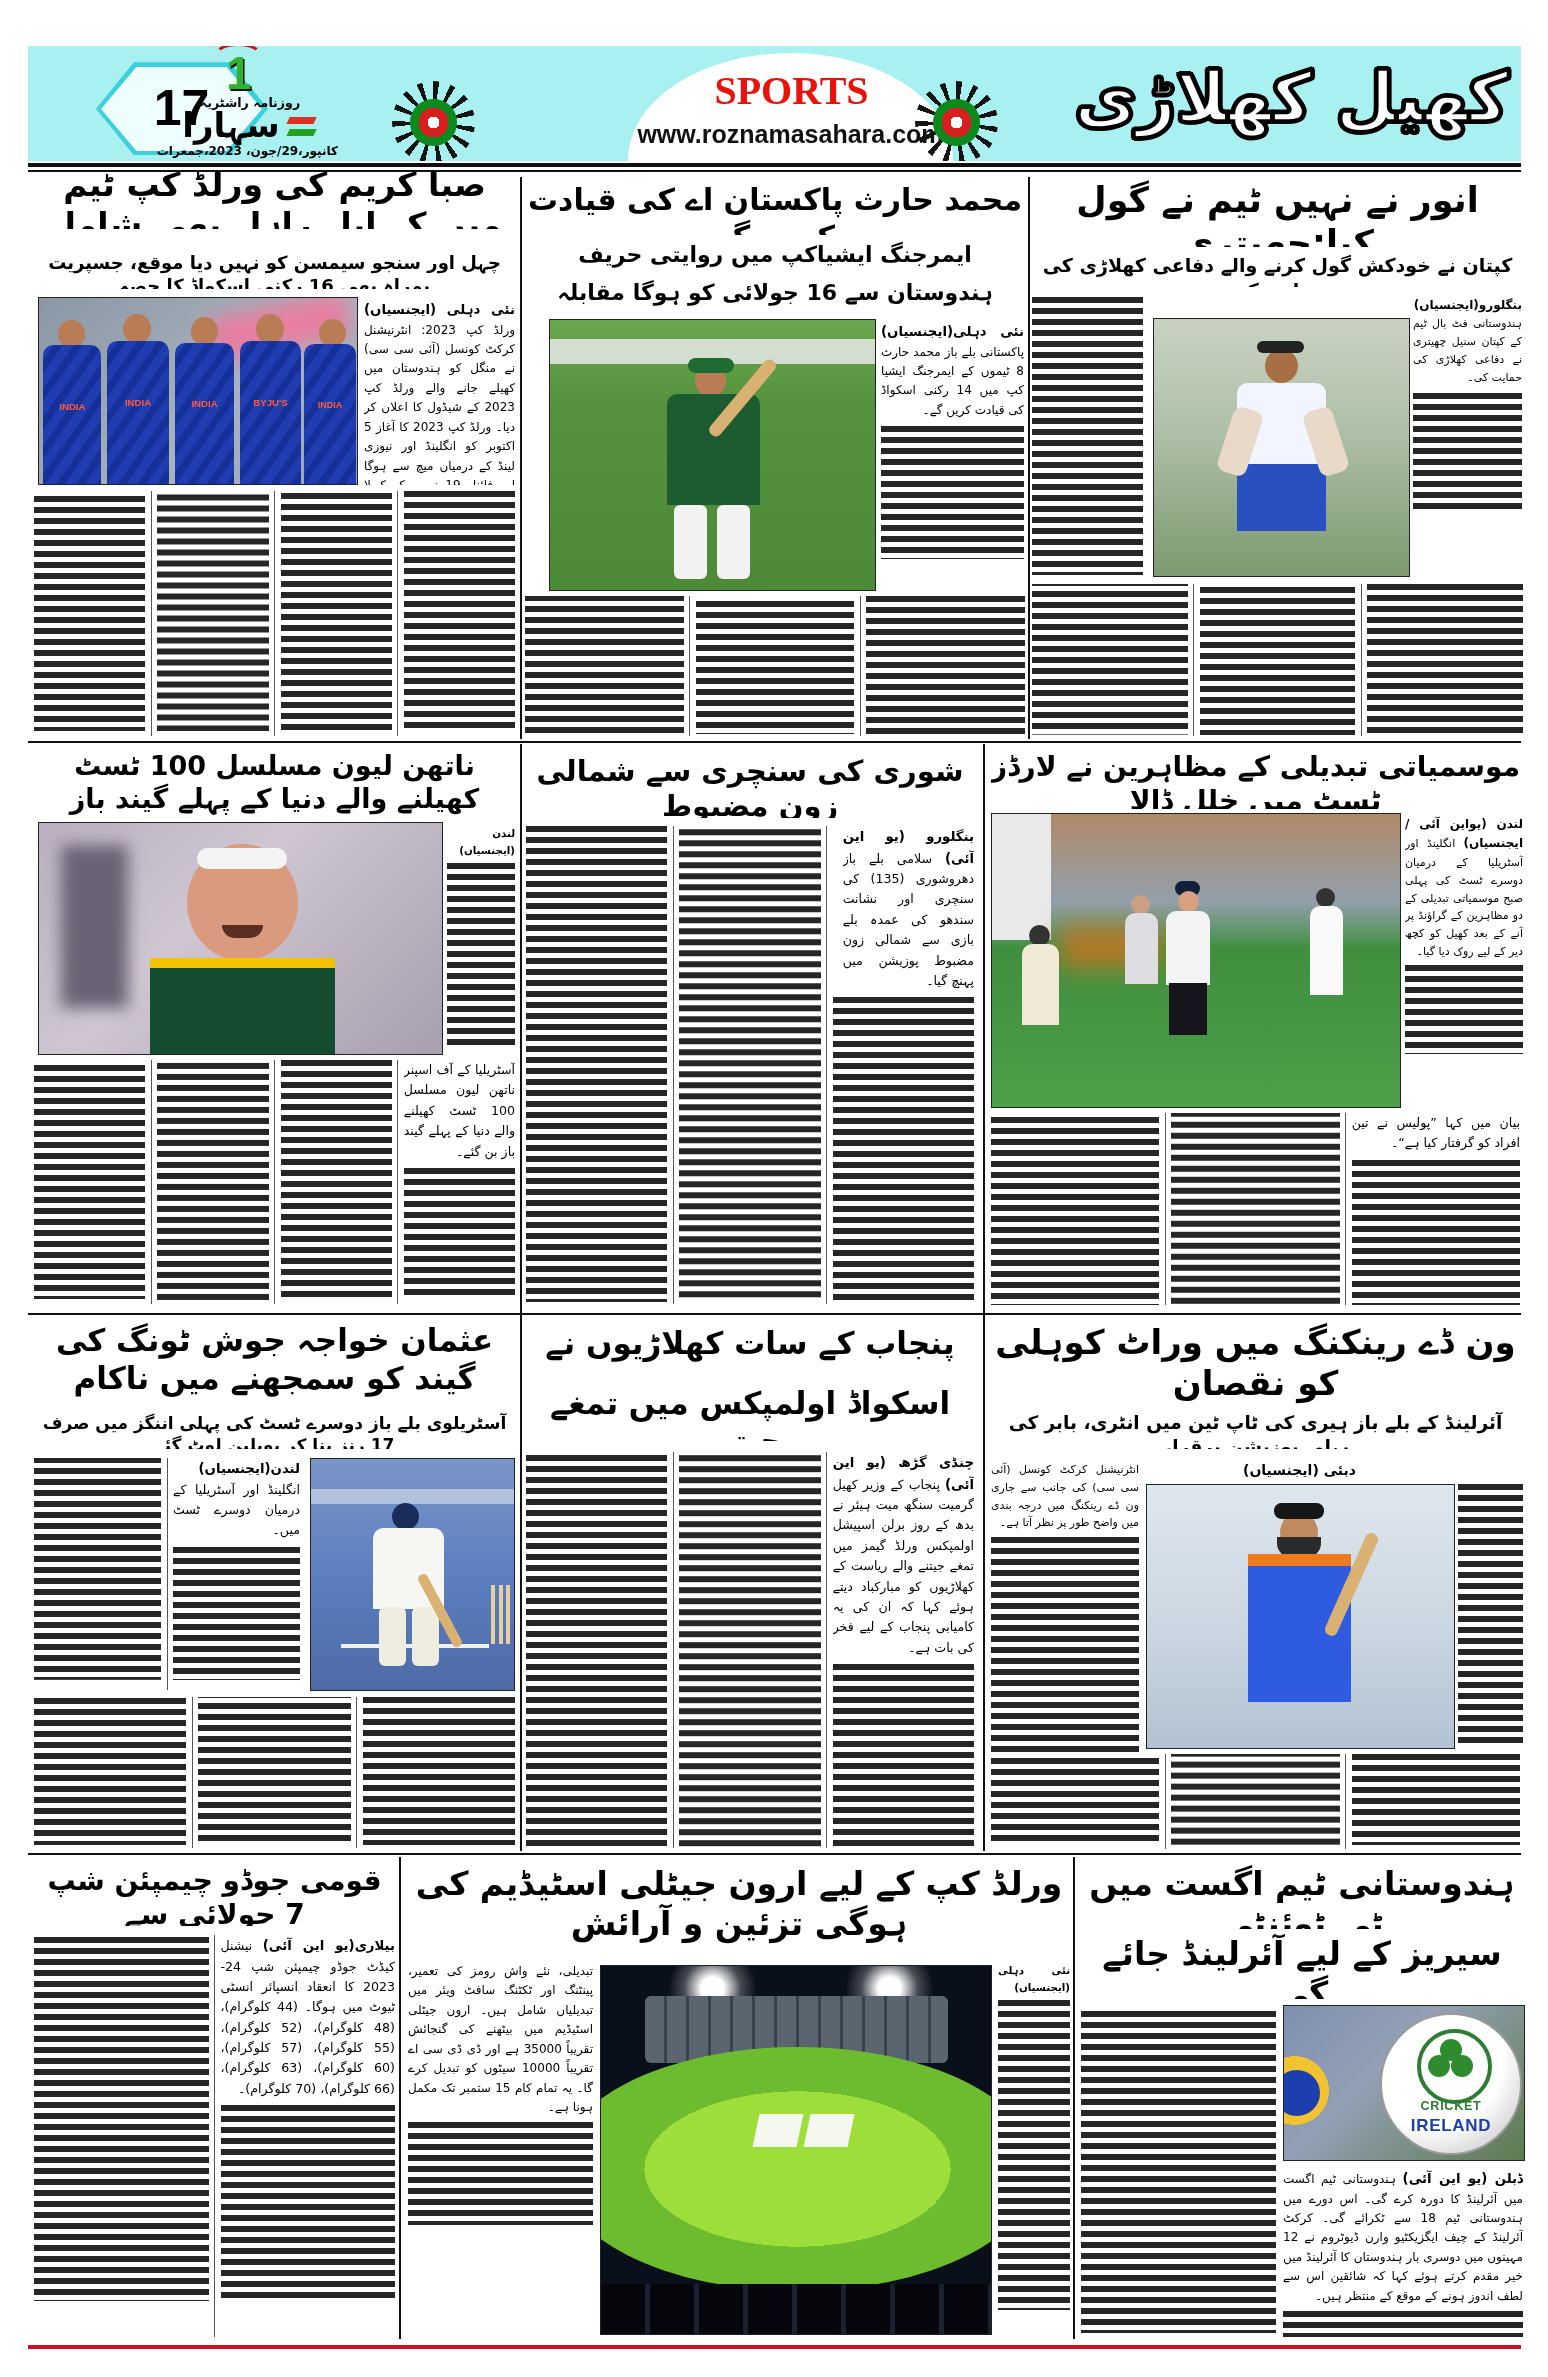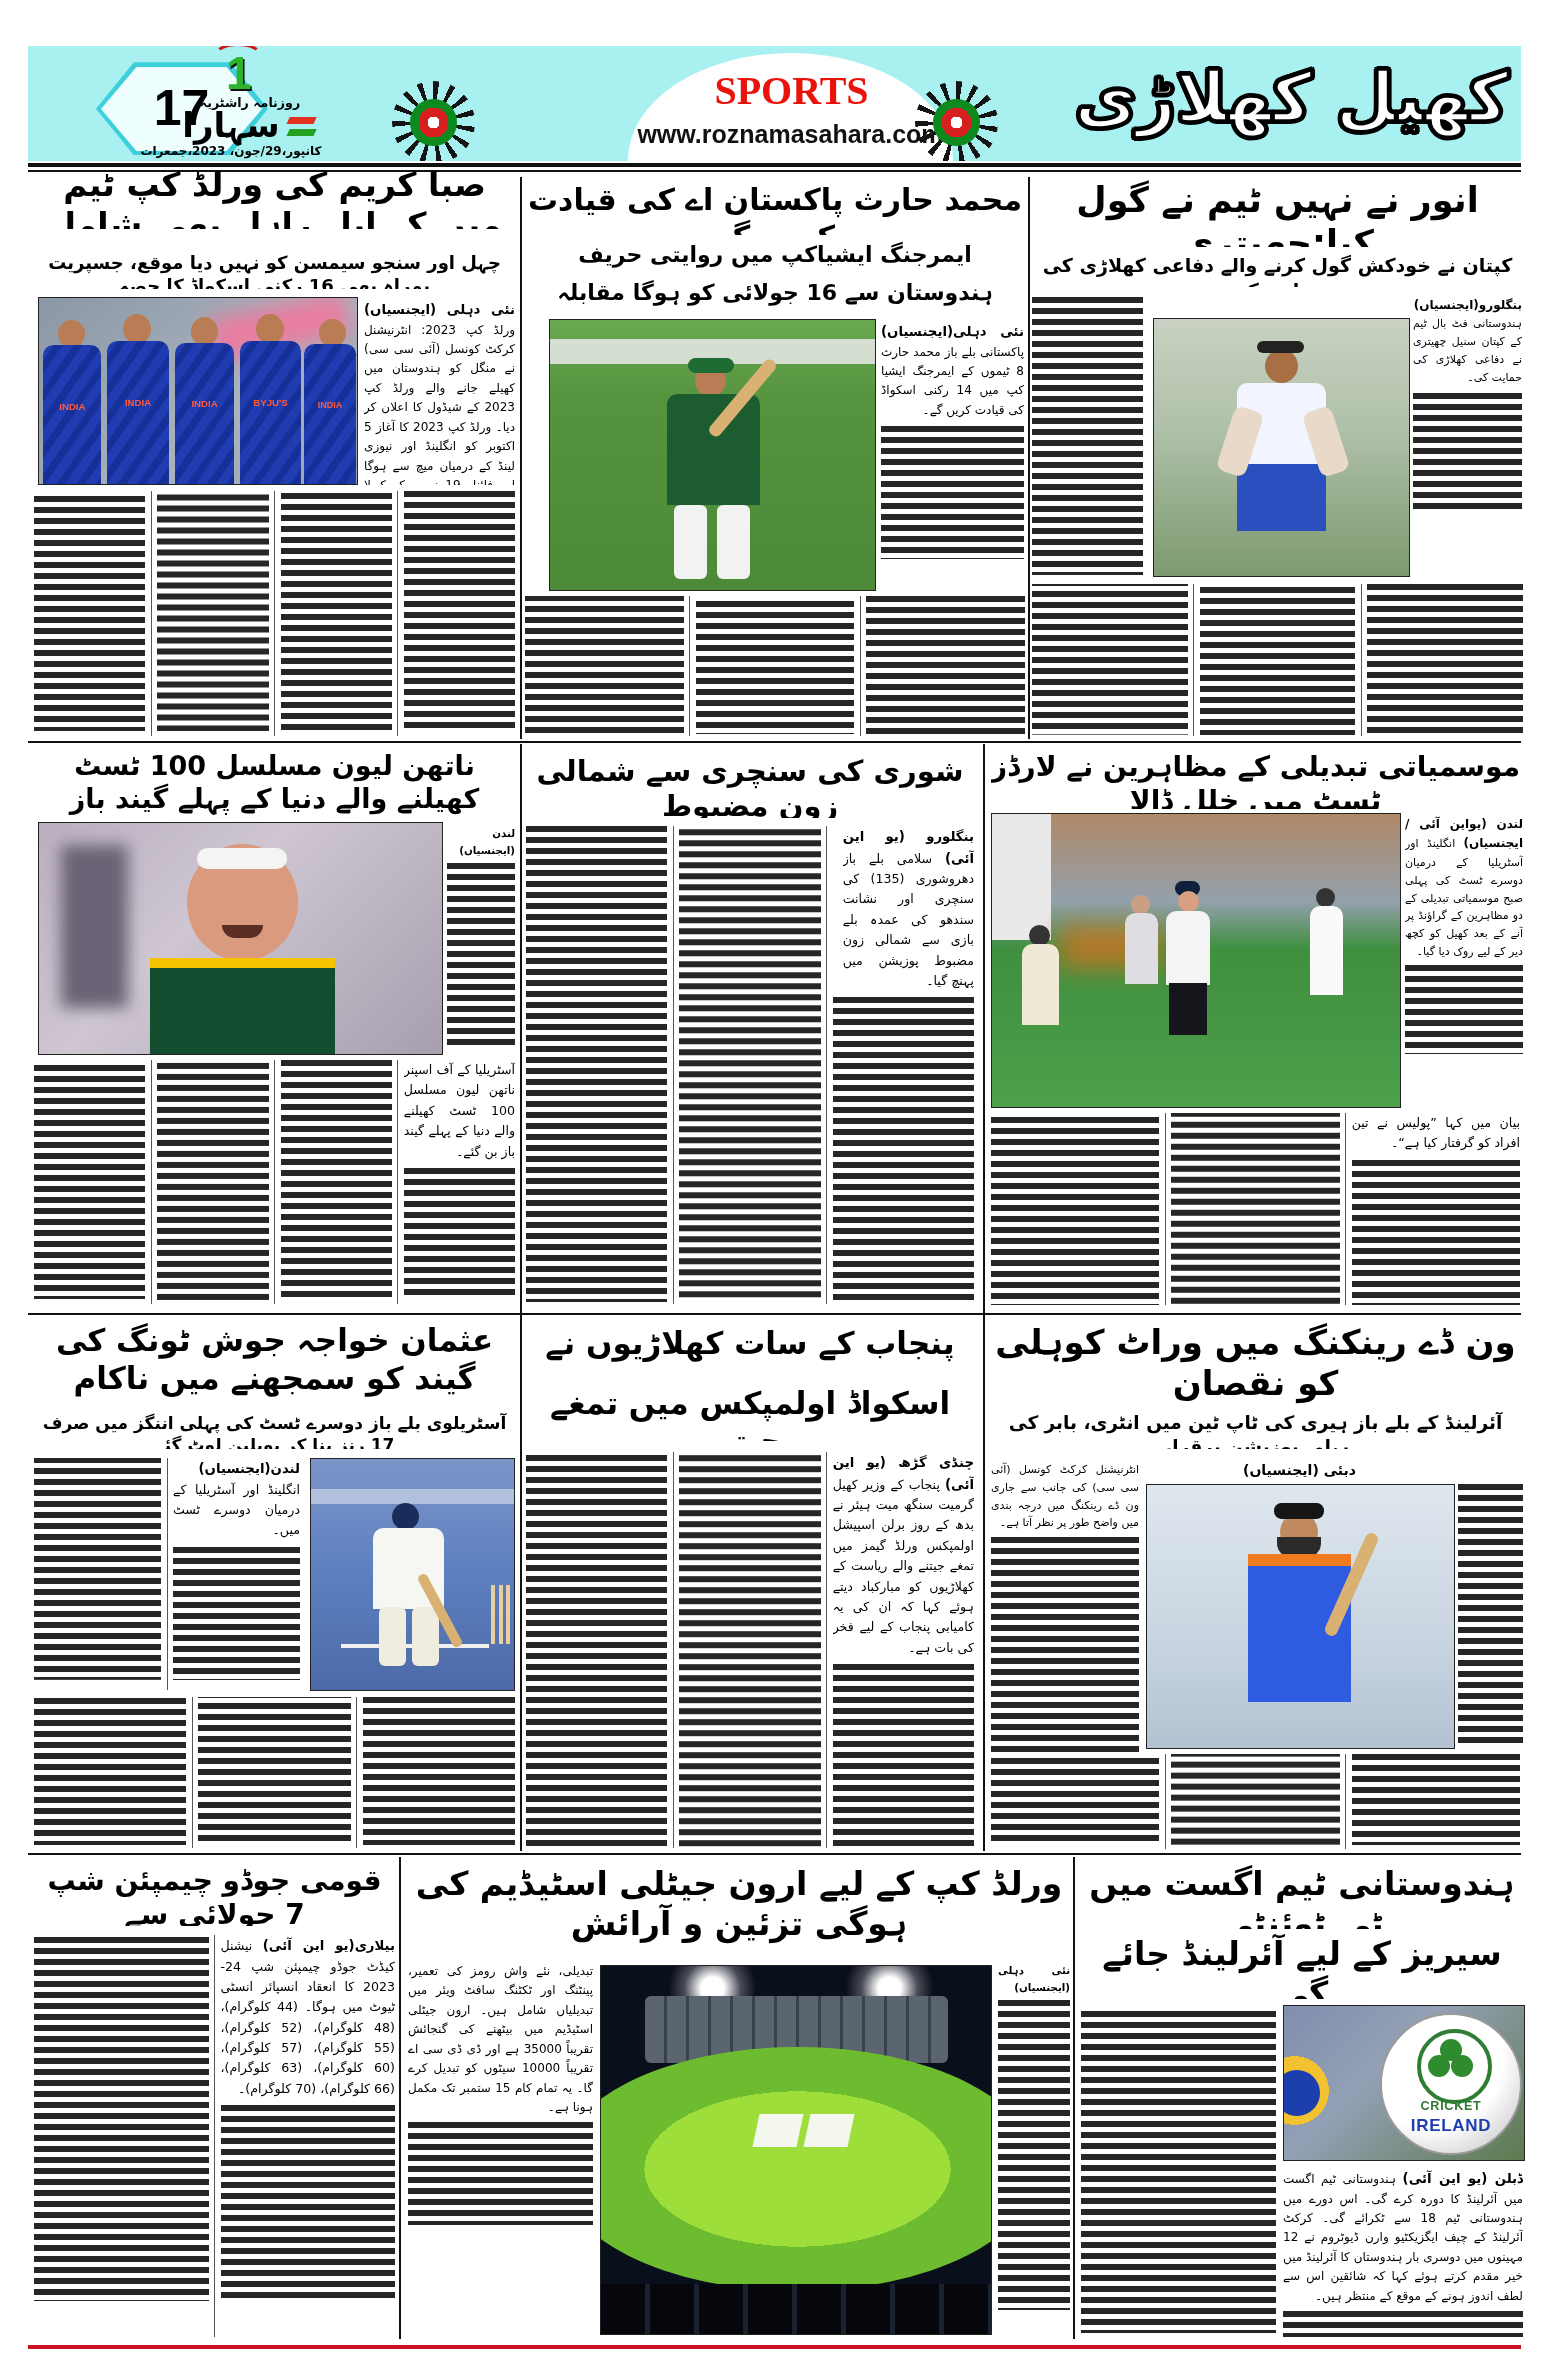--- a/index.html
+++ b/index.html
@@ -47,21 +47,21 @@
     <div class="abs hex" style="left:73px;top:21px;width:161px;height:84px;background:#eefdfd;">
       <div class="abs" style="left:0;top:12px;width:100%;text-align:center;font-family:'Liberation Sans',sans-serif;font-weight:bold;font-size:50px;color:#000;">17</div>
     </div>
 
     <div class="abs" style="left:185px;top:-3px;width:44px;height:22px;border:3px solid transparent;border-top-color:#d01414;border-radius:50%;"></div>
     <div class="abs" style="left:198px;top:0px;font-family:'Liberation Sans',sans-serif;font-weight:bold;font-size:46px;color:#2db32d;text-shadow:1.5px 1.5px 0 #111;">1</div>
     <div class="abs ur" style="left:148px;top:49px;width:148px;text-align:center;font-weight:bold;font-size:12.6px;">روزنامہ راشٹریہ</div>
     <div class="abs ur" style="left:118px;top:59px;width:170px;text-align:center;font-weight:bold;font-size:34px;letter-spacing:0.7px;">سہارا</div>
     <div class="abs" style="left:260px;top:71px;width:27px;height:7.4px;background:#e03020;transform:skewX(-25deg);"></div>
     <div class="abs" style="left:260px;top:83px;width:27px;height:7.4px;background:#22a122;transform:skewX(-25deg);"></div>
-    <div class="abs ur" style="left:96px;top:98px;width:214px;text-align:center;font-weight:bold;font-size:12px;">کانپور،29/جون، 2023،جمعرات</div>
+    <div class="abs ur" style="left:96px;top:98px;width:214px;text-align:right;font-weight:bold;font-size:12px;">کانپور،29/جون، 2023،جمعرات</div>
 
     <div class="abs burst" style="left:364px;top:35px;width:83px;height:83px;">
         <span></span>
       </div>
     <div class="abs burst" style="left:887px;top:35px;width:83px;height:83px;">
         <span></span>
       </div>
 
     <div class="abs ur outline-ur" style="left:1005px;top:12px;width:517px;text-align:center;font-weight:bold;font-size:68px;">کھیل کھلاڑی</div>
   </div>

